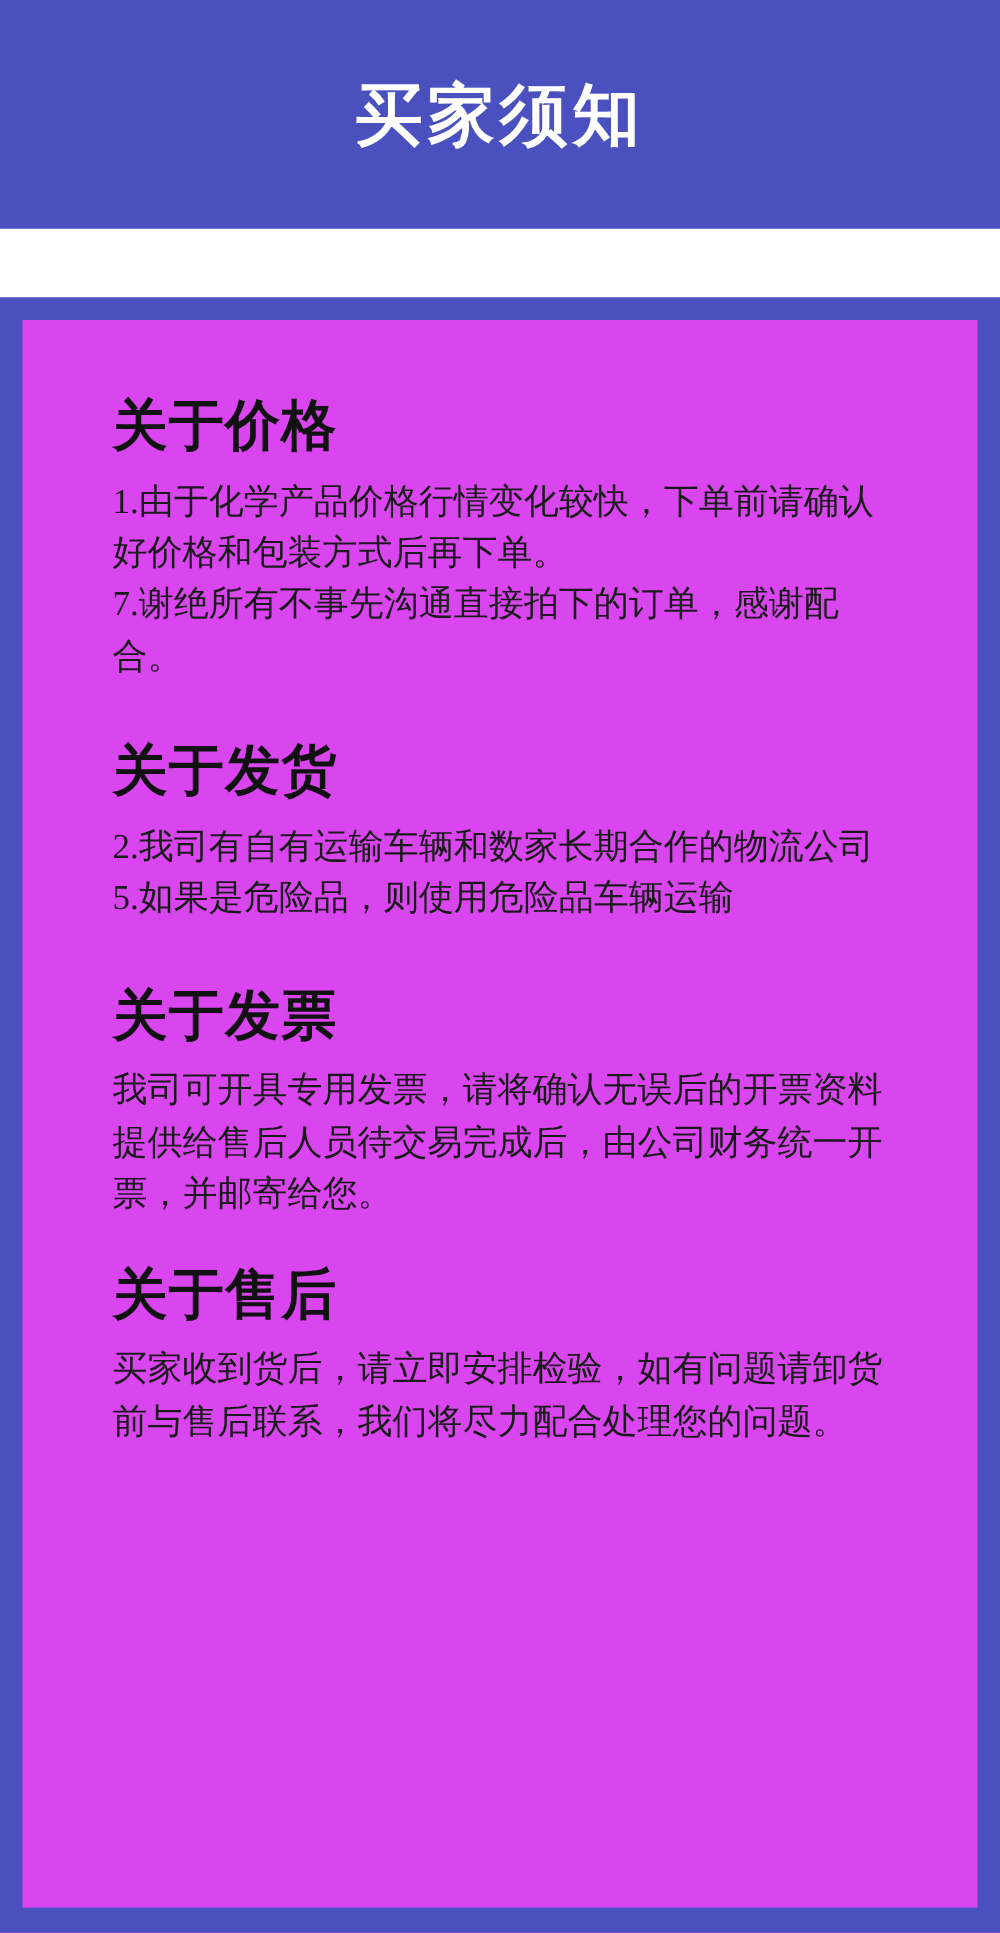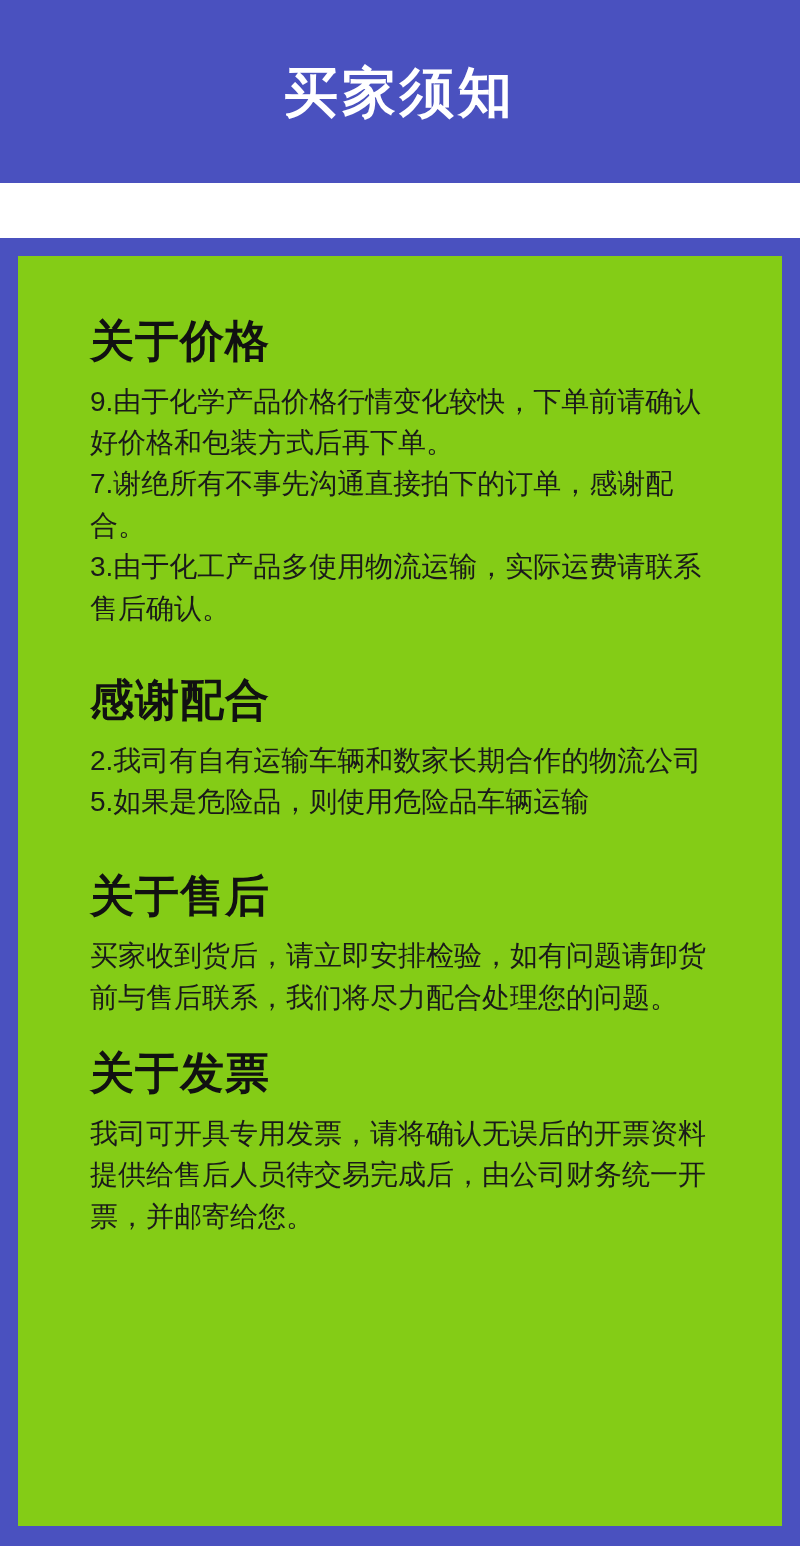--- a/index.html
+++ b/index.html
@@ -12,20 +12,21 @@
     background: #4a51bf;
     font-family: "Liberation Sans", "DejaVu Sans", sans-serif;
     overflow: hidden;
   }
   .page {
     position: relative;
     width: 800px;
     height: 1546px;
     background: #4a51bf;
     box-sizing: border-box;
+    font-family: Liberation Serif, serif;
   }
   
   .banner {
     height: 183px;
     background: #4a51bf;
     display: flex;
     align-items: center;
     justify-content: center;
   }
   .banner-title {
@@ -40,21 +41,21 @@
     height: 55px;
     background: #ffffff;
   }
   
   .card-frame {
     background: #4a51bf;
     padding: 18px 18px 18px 18px;
     box-sizing: border-box;
   }
   .card {
-    background: #84cc16;
+    background: #d946ef;
     min-height: 1270px;
     padding: 60px 72px 40px 72px;
     box-sizing: border-box;
   }
   .section {
     margin-bottom: 34px;
   }
   .section:last-child {
     margin-bottom: 0;
   }
@@ -89,44 +90,43 @@
   </div>
 
   <div class="gap-strip"></div>
 
   <div class="card-frame">
     <div class="card">
 
       <div class="section sp-price">
         <h2 class="section-title">关于价格</h2>
         <div class="section-body">
-          <span class="line">9.由于化学产品价格行情变化较快，下单前请确认好价格和包装方式后再下单。</span>
+          <span class="line">1.由于化学产品价格行情变化较快，下单前请确认好价格和包装方式后再下单。</span>
           <span class="line">7.谢绝所有不事先沟通直接拍下的订单，感谢配合。</span>
-          <span class="line">3.由于化工产品多使用物流运输，实际运费请联系售后确认。</span>
         </div>
       </div>
 
       <div class="section sp-ship">
-        <h2 class="section-title">感谢配合</h2>
+        <h2 class="section-title">关于发货</h2>
         <div class="section-body">
           <span class="line">2.我司有自有运输车辆和数家长期合作的物流公司</span>
           <span class="line">5.如果是危险品，则使用危险品车辆运输</span>
+        </div>
+      </div>
+
+      <div class="section">
+        <h2 class="section-title">关于发票</h2>
+        <div class="section-body">
+          <span class="line">我司可开具专用发票，请将确认无误后的开票资料提供给售后人员待交易完成后，由公司财务统一开票，并邮寄给您。</span>
         </div>
       </div>
 
       <div class="section sp-after">
         <h2 class="section-title">关于售后</h2>
         <div class="section-body">
           <span class="line">买家收到货后，请立即安排检验，如有问题请卸货前与售后联系，我们将尽力配合处理您的问题。</span>
         </div>
       </div>
 
-      <div class="section">
-        <h2 class="section-title">关于发票</h2>
-        <div class="section-body">
-          <span class="line">我司可开具专用发票，请将确认无误后的开票资料提供给售后人员待交易完成后，由公司财务统一开票，并邮寄给您。</span>
-        </div>
-      </div>
-
     </div>
   </div>
 
 </div>
 
 </body></html>

